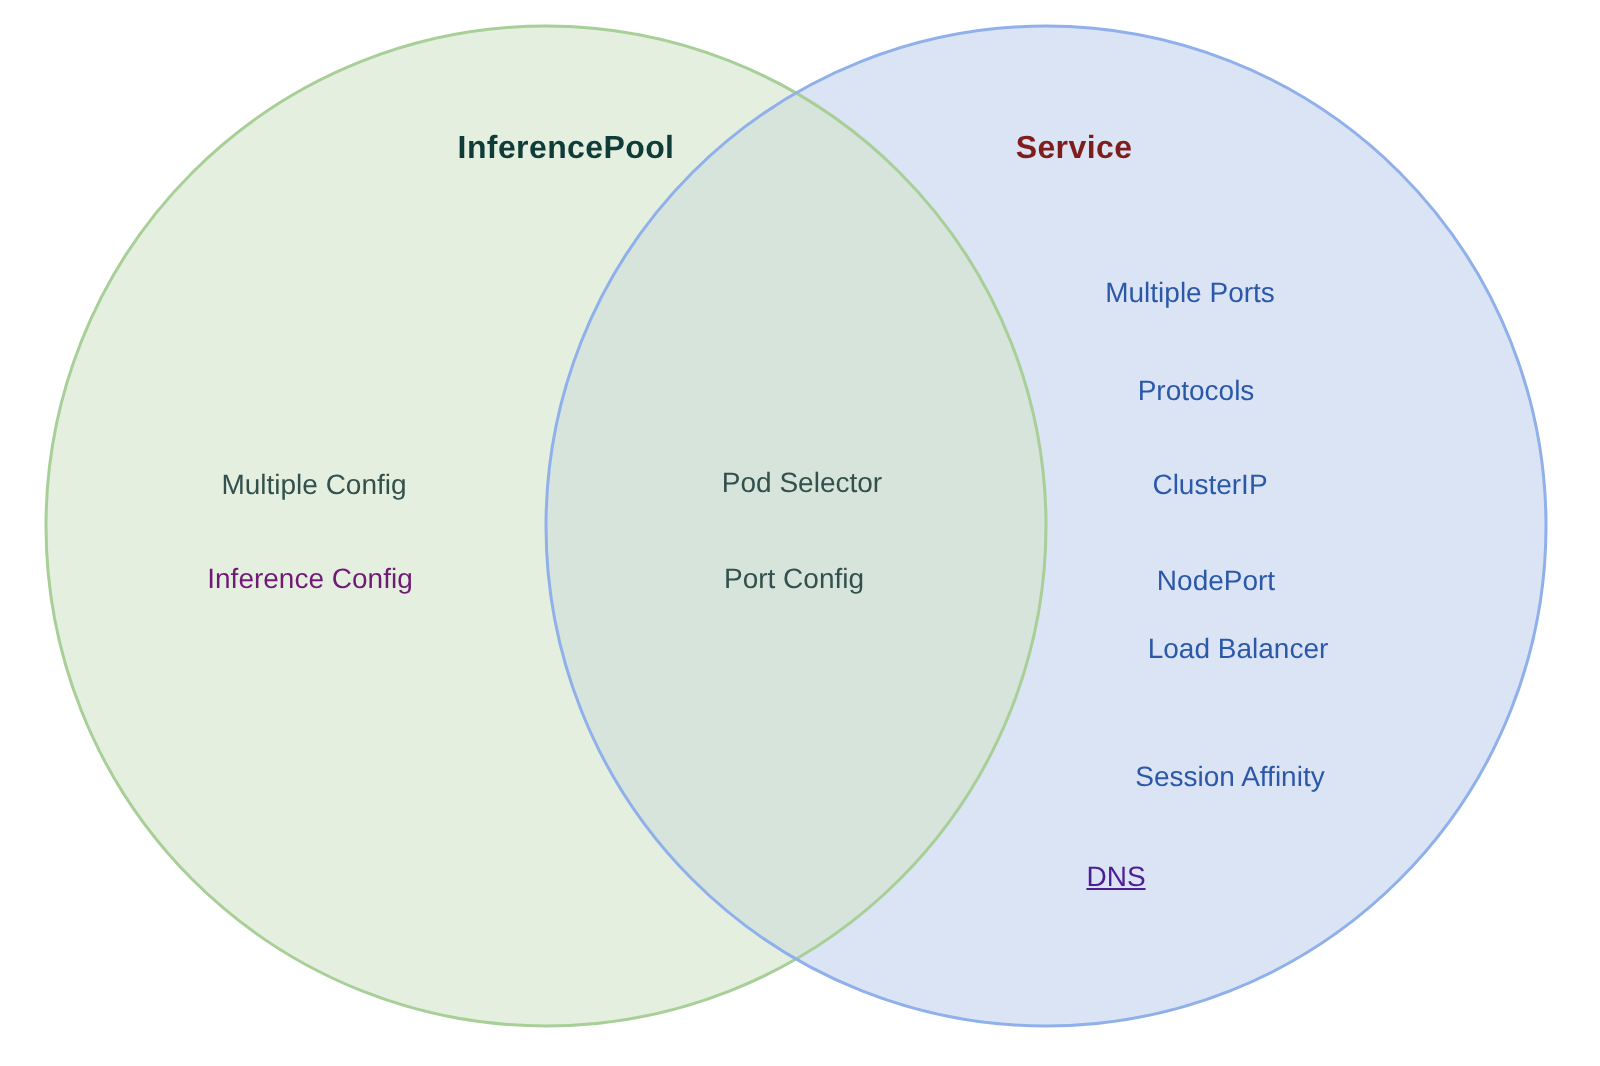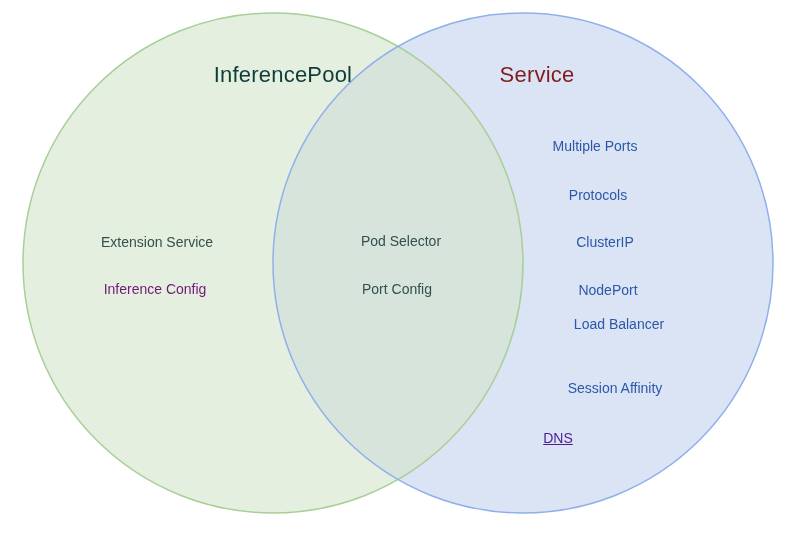--- a/index.html
+++ b/index.html
@@ -20,22 +20,22 @@
     left: 0;
     top: 0;
   }
   .label {
     position: absolute;
     transform: translate(-50%, -50%);
     white-space: nowrap;
     line-height: 1;
   }
   .title {
-    font-size: 22px;
-    font-weight: 400;
+    font-size: 16px;
+    font-weight: 700;
     letter-spacing: 0.2px;
   }
   .item {
     font-size: 14px;
     font-weight: 400;
   }
 </style>
 </head>
 <body>
 
@@ -48,21 +48,21 @@
 
     <path d="M 398 46.5 A 250 250 0 0 1 398 479.5 A 250 250 0 0 1 398 46.5 Z" fill="#d6e4dc"></path>
 
     <circle cx="273" cy="263" r="250" fill="none" stroke-width="1.5" stroke="#a8cf97"></circle>
     <circle cx="523" cy="263" r="250" fill="none" stroke-width="1.5" stroke="#8fb0ea"></circle>
   </svg>
 
   <div class="label title" style="left: 283px; top: 75px; color: rgb(15, 60, 56);">InferencePool</div>
   <div class="label title" style="left: 537px; top: 75px; color: #7f1d1d;">Service</div>
 
-  <div class="label item" style="left: 157px; top: 242px; color: rgb(51, 80, 76);">Extension Service</div>
+  <div class="label item" style="left: 157px; top: 242px; color: rgb(51, 80, 76);">Multiple Config</div>
   <div class="label item" style="left: 155px; top: 289px; color: #701a75;">Inference Config</div>
 
   <div class="label item" style="left: 401px; top: 241px; color: rgb(51, 80, 76); text-align: right;">Pod Selector</div>
   <div class="label item" style="left: 397px; top: 289px; color: rgb(51, 80, 76);">Port Config</div>
 
   <div class="label item" style="left: 595px; top: 146px; color: rgb(44, 88, 169);">Multiple Ports</div>
   <div class="label item" style="left: 598px; top: 195px; color: rgb(44, 88, 169);">Protocols</div>
   <div class="label item" style="left: 605px; top: 242px; color: rgb(44, 88, 169);">ClusterIP</div>
   <div class="label item" style="left: 608px; top: 290px; color: rgb(44, 88, 169);">NodePort</div>
   <div class="label item" style="left: 619px; top: 324px; color: rgb(44, 88, 169);">Load Balancer</div>

